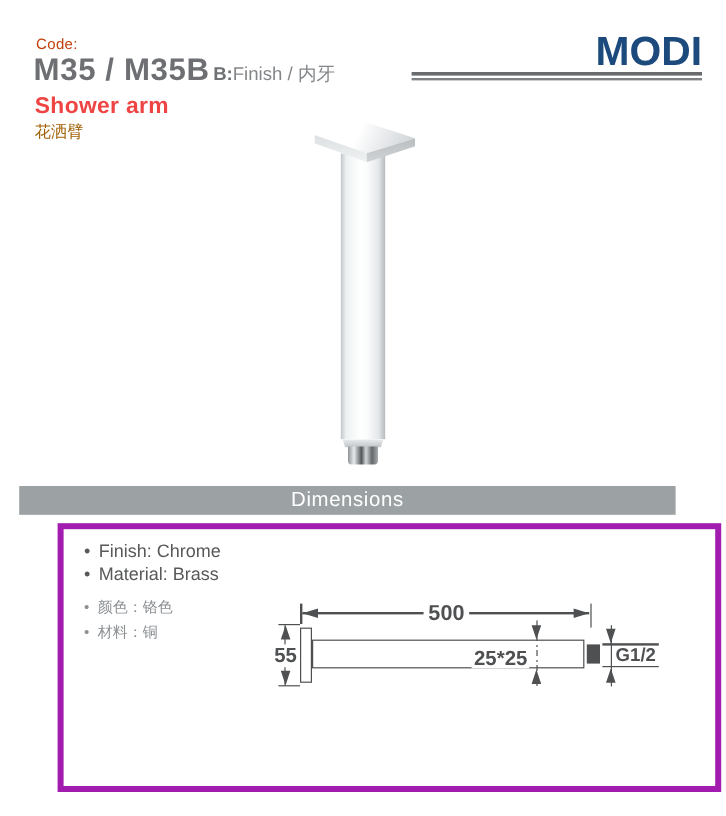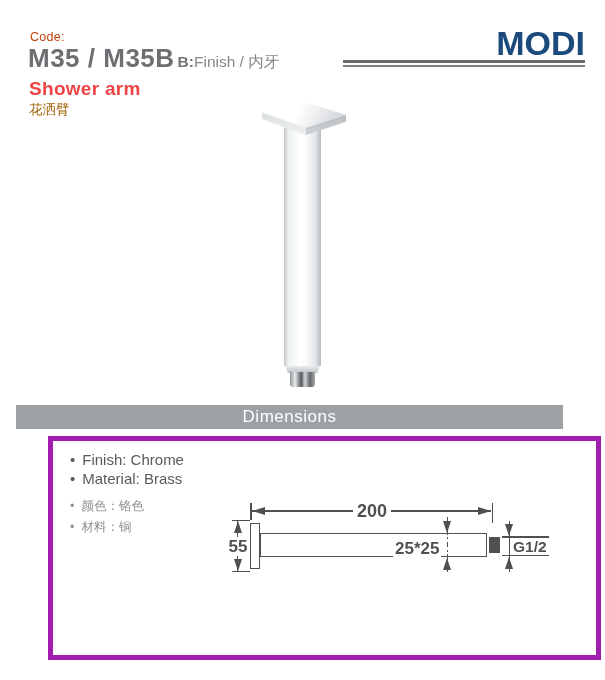--- a/index.html
+++ b/index.html
@@ -116,21 +116,21 @@
     </ul>
   </div>
 
   <div class="drawing">
 
     <div class="vline" style="left:25px;top:8px;height:17px;"></div>
     <div class="vline" style="left:266.5px;top:8px;height:20px;"></div>
     <div class="hline" style="left:27px;top:15px;width:239px;"></div>
     <div class="arr arr-left" style="left:27px;top:11.5px;"></div>
     <div class="arr arr-right" style="left:253px;top:11.5px;"></div>
-    <div class="dlabel" style="left:147px;top:7px;font-size:18px;transform:translateX(-50%);">200</div>
+    <div class="dlabel" style="left:147px;top:7px;font-size:18px;transform:translateX(-50%);">500</div>
 
     <div class="hline" style="left:7px;top:24.5px;width:18px;"></div>
     <div class="hline" style="left:7px;top:75.5px;width:18px;"></div>
     <div class="vline" style="left:11.5px;top:26px;height:50px;"></div>
     <div class="arr arr-up" style="left:8.5px;top:26px;"></div>
     <div class="arr arr-down" style="left:8.5px;top:64px;"></div>
     <div class="dlabel" style="left:13px;top:42px;font-size:17px;transform:translateX(-50%);padding:1px 2px;">55</div>
     <div class="rect" style="left:25px;top:28px;width:10px;height:46px;"></div>
 
     <div class="rect" style="left:35px;top:38px;width:227px;height:24px;"></div>

